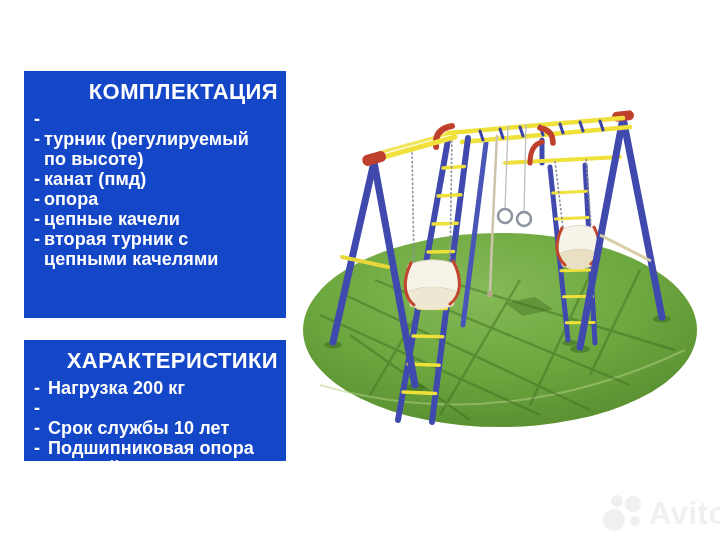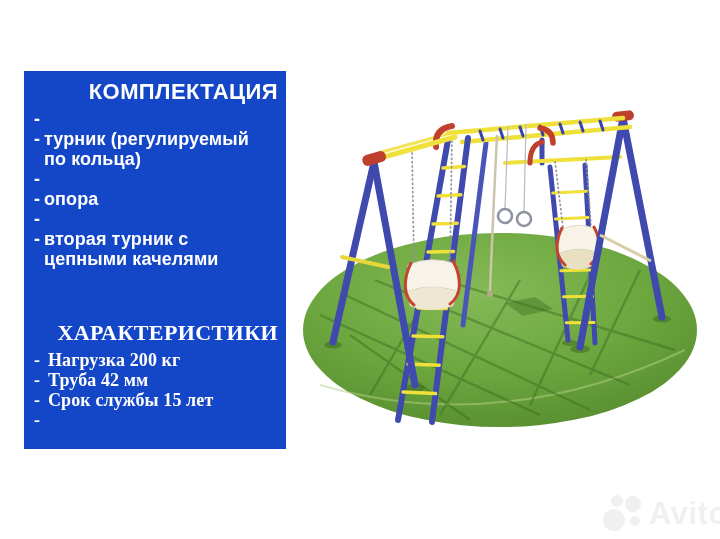--- a/index.html
+++ b/index.html
@@ -14,21 +14,21 @@
 
   .card {
     position: absolute;
     left: 24px;
     width: 262px;
     background: var(--accent-blue, #1446c8);
     color: #ffffff;
     padding: 8px 8px 10px 10px;
   }
   #card-packaging { top: 71px; height: 247px; }
-  #card-specs     { top: 312px; height: 137px; font-family: Liberation Serif, serif; }
+  #card-specs     { top: 340px; height: 121px; }
 
   .card-title {
     font-size: 22px;
     font-weight: 700;
     line-height: 26px;
     letter-spacing: 0.4px;
     margin-bottom: 4px;
     white-space: nowrap;
     text-align: right;
   }
@@ -73,55 +73,58 @@
 <body>
 
 <div class="card" id="card-packaging">
   <div class="card-title">КОМПЛЕКТАЦИЯ</div>
   <div class="item">
     <span class="dash">-</span>
   </div>
   <div class="item">
     <span class="dash">-</span>
     <span class="item-text">турник (регулируемый
-по кольца)</span>
-  </div>
-  <div class="item">
-    <span class="dash">-</span>
+по высоте)</span>
+  </div>
+  <div class="item">
+    <span class="dash">-</span>
+    <span class="item-text">канат (пмд)</span>
   </div>
   <div class="item">
     <span class="dash">-</span>
     <span class="item-text">опора</span>
   </div>
   <div class="item">
     <span class="dash">-</span>
+    <span class="item-text">цепные качели</span>
   </div>
   <div class="item">
     <span class="dash">-</span>
     <span class="item-text">вторая турник с
 цепными качелями</span>
   </div>
 </div>
 
 <div class="card" id="card-specs">
   <div class="card-title">ХАРАКТЕРИСТИКИ</div>
   <div class="item">
     <span class="dash">-</span>
     <span class="item-text">Нагрузка 200 кг</span>
   </div>
   <div class="item">
     <span class="dash">-</span>
-    <span class="item-text">Труба 42 мм</span>
-  </div>
-  <div class="item">
-    <span class="dash">-</span>
-    <span class="item-text">Срок службы 15 лет</span>
-  </div>
-  <div class="item">
-    <span class="dash">-</span>
+  </div>
+  <div class="item">
+    <span class="dash">-</span>
+    <span class="item-text">Срок службы 10 лет</span>
+  </div>
+  <div class="item">
+    <span class="dash">-</span>
+    <span class="item-text">Подшипниковая опора
+качелей</span>
   </div>
 </div>
 
 <svg id="scene" viewBox="0 0 420 360" aria-hidden="true">
   <defs>
     <radialGradient id="grassGrad" cx="45%" cy="30%" r="78%">
       <stop offset="0%" stop-color="#85ba57"></stop>
       <stop offset="55%" stop-color="#6ca63e"></stop>
       <stop offset="100%" stop-color="#568b2e"></stop>
     </radialGradient>

